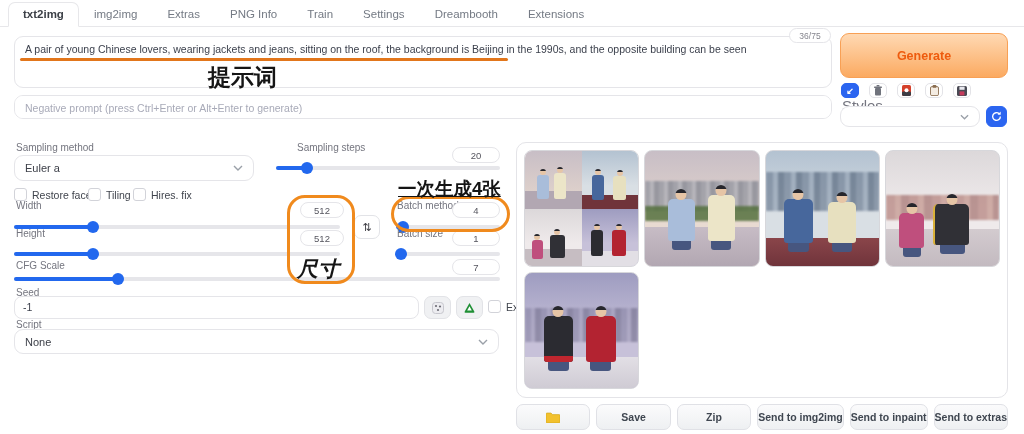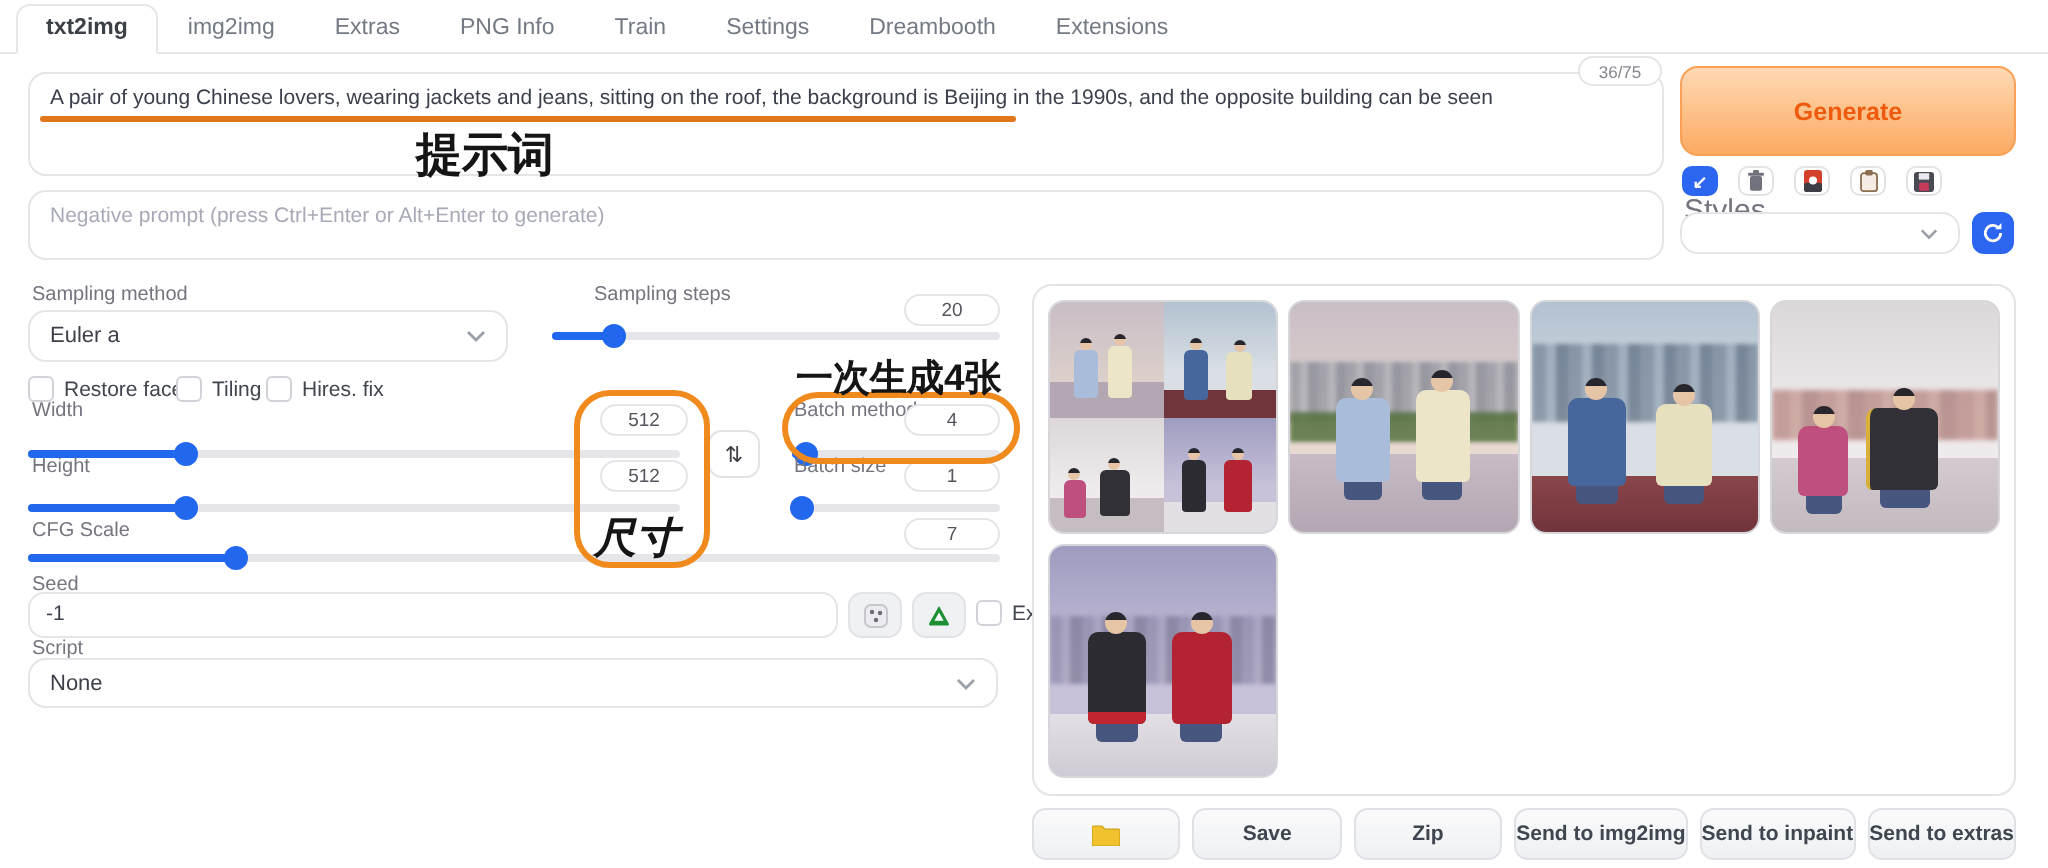--- a/index.html
+++ b/index.html
@@ -100,21 +100,21 @@
     <div class="tab">Settings</div>
     <div class="tab">Dreambooth</div>
     <div class="tab">Extensions</div>
   </div>
 
   <div class="abs" style="left:14px;top:36px;width:818px;height:52px;">
     <textarea class="box" spellcheck="false" style="">A pair of young Chinese lovers, wearing jackets and jeans, sitting on the roof, the background is Beijing in the 1990s, and the opposite building can be seen</textarea>
   </div>
   <div class="abs numbox" style="left:789px;top:28px;width:42px;height:15px;border-radius:8px;font-size:8.5px;color:#85858d;z-index:5;">36/75</div>
 
-  <div class="abs" style="left:14px;top:95px;width:818px;height:35px;">
+  <div class="abs" style="left:14px;top:95px;width:818px;height:24px;">
     <textarea class="box" spellcheck="false" placeholder="Negative prompt (press Ctrl+Enter or Alt+Enter to generate)" style=""></textarea>
   </div>
 
   <div id="generate-btn" class="abs">Generate</div>
 
   <div class="abs minibtn blue" style="left:841px;top:83px;">↙</div>
   <div class="abs minibtn" style="left:869px;top:83px;">
     <svg width="10" height="11" viewBox="0 0 10 11">
         <rect x="2" y="3" width="6" height="7.4" rx="1" fill="#70737c"></rect>
         <rect x="1" y="1.4" width="8" height="1.5" rx="0.6" fill="#70737c"></rect>
@@ -320,15 +320,15 @@
     <div class="actbtn">Send to img2img</div>
     <div class="actbtn">Send to inpaint</div>
     <div class="actbtn">Send to extras</div>
   </div>
 
   <div class="abs anno-line" style="left:20px;top:58px;width:488px;height:3px;"></div>
   <div class="abs anno-text" style="left:208px;top:62px;font-size:23px;">提示词</div>
   <div class="abs anno-box" style="left:287px;top:195px;width:68px;height:89px;"></div>
   <div class="abs anno-text" style="left:297px;top:255px;font-size:21px;font-style:italic;">尺寸</div>
   <div class="abs anno-box" style="left:391px;top:196px;width:119px;height:36px;"></div>
-  <div class="abs anno-text" style="left:398px;top:176px;font-size:18.5px;">一次生成4张</div>
+  <div class="abs anno-text" style="left:398px;top:176px;font-size:18.5px;text-decoration:underline;">一次生成4张</div>
 
 </div>
 
 </body></html>

